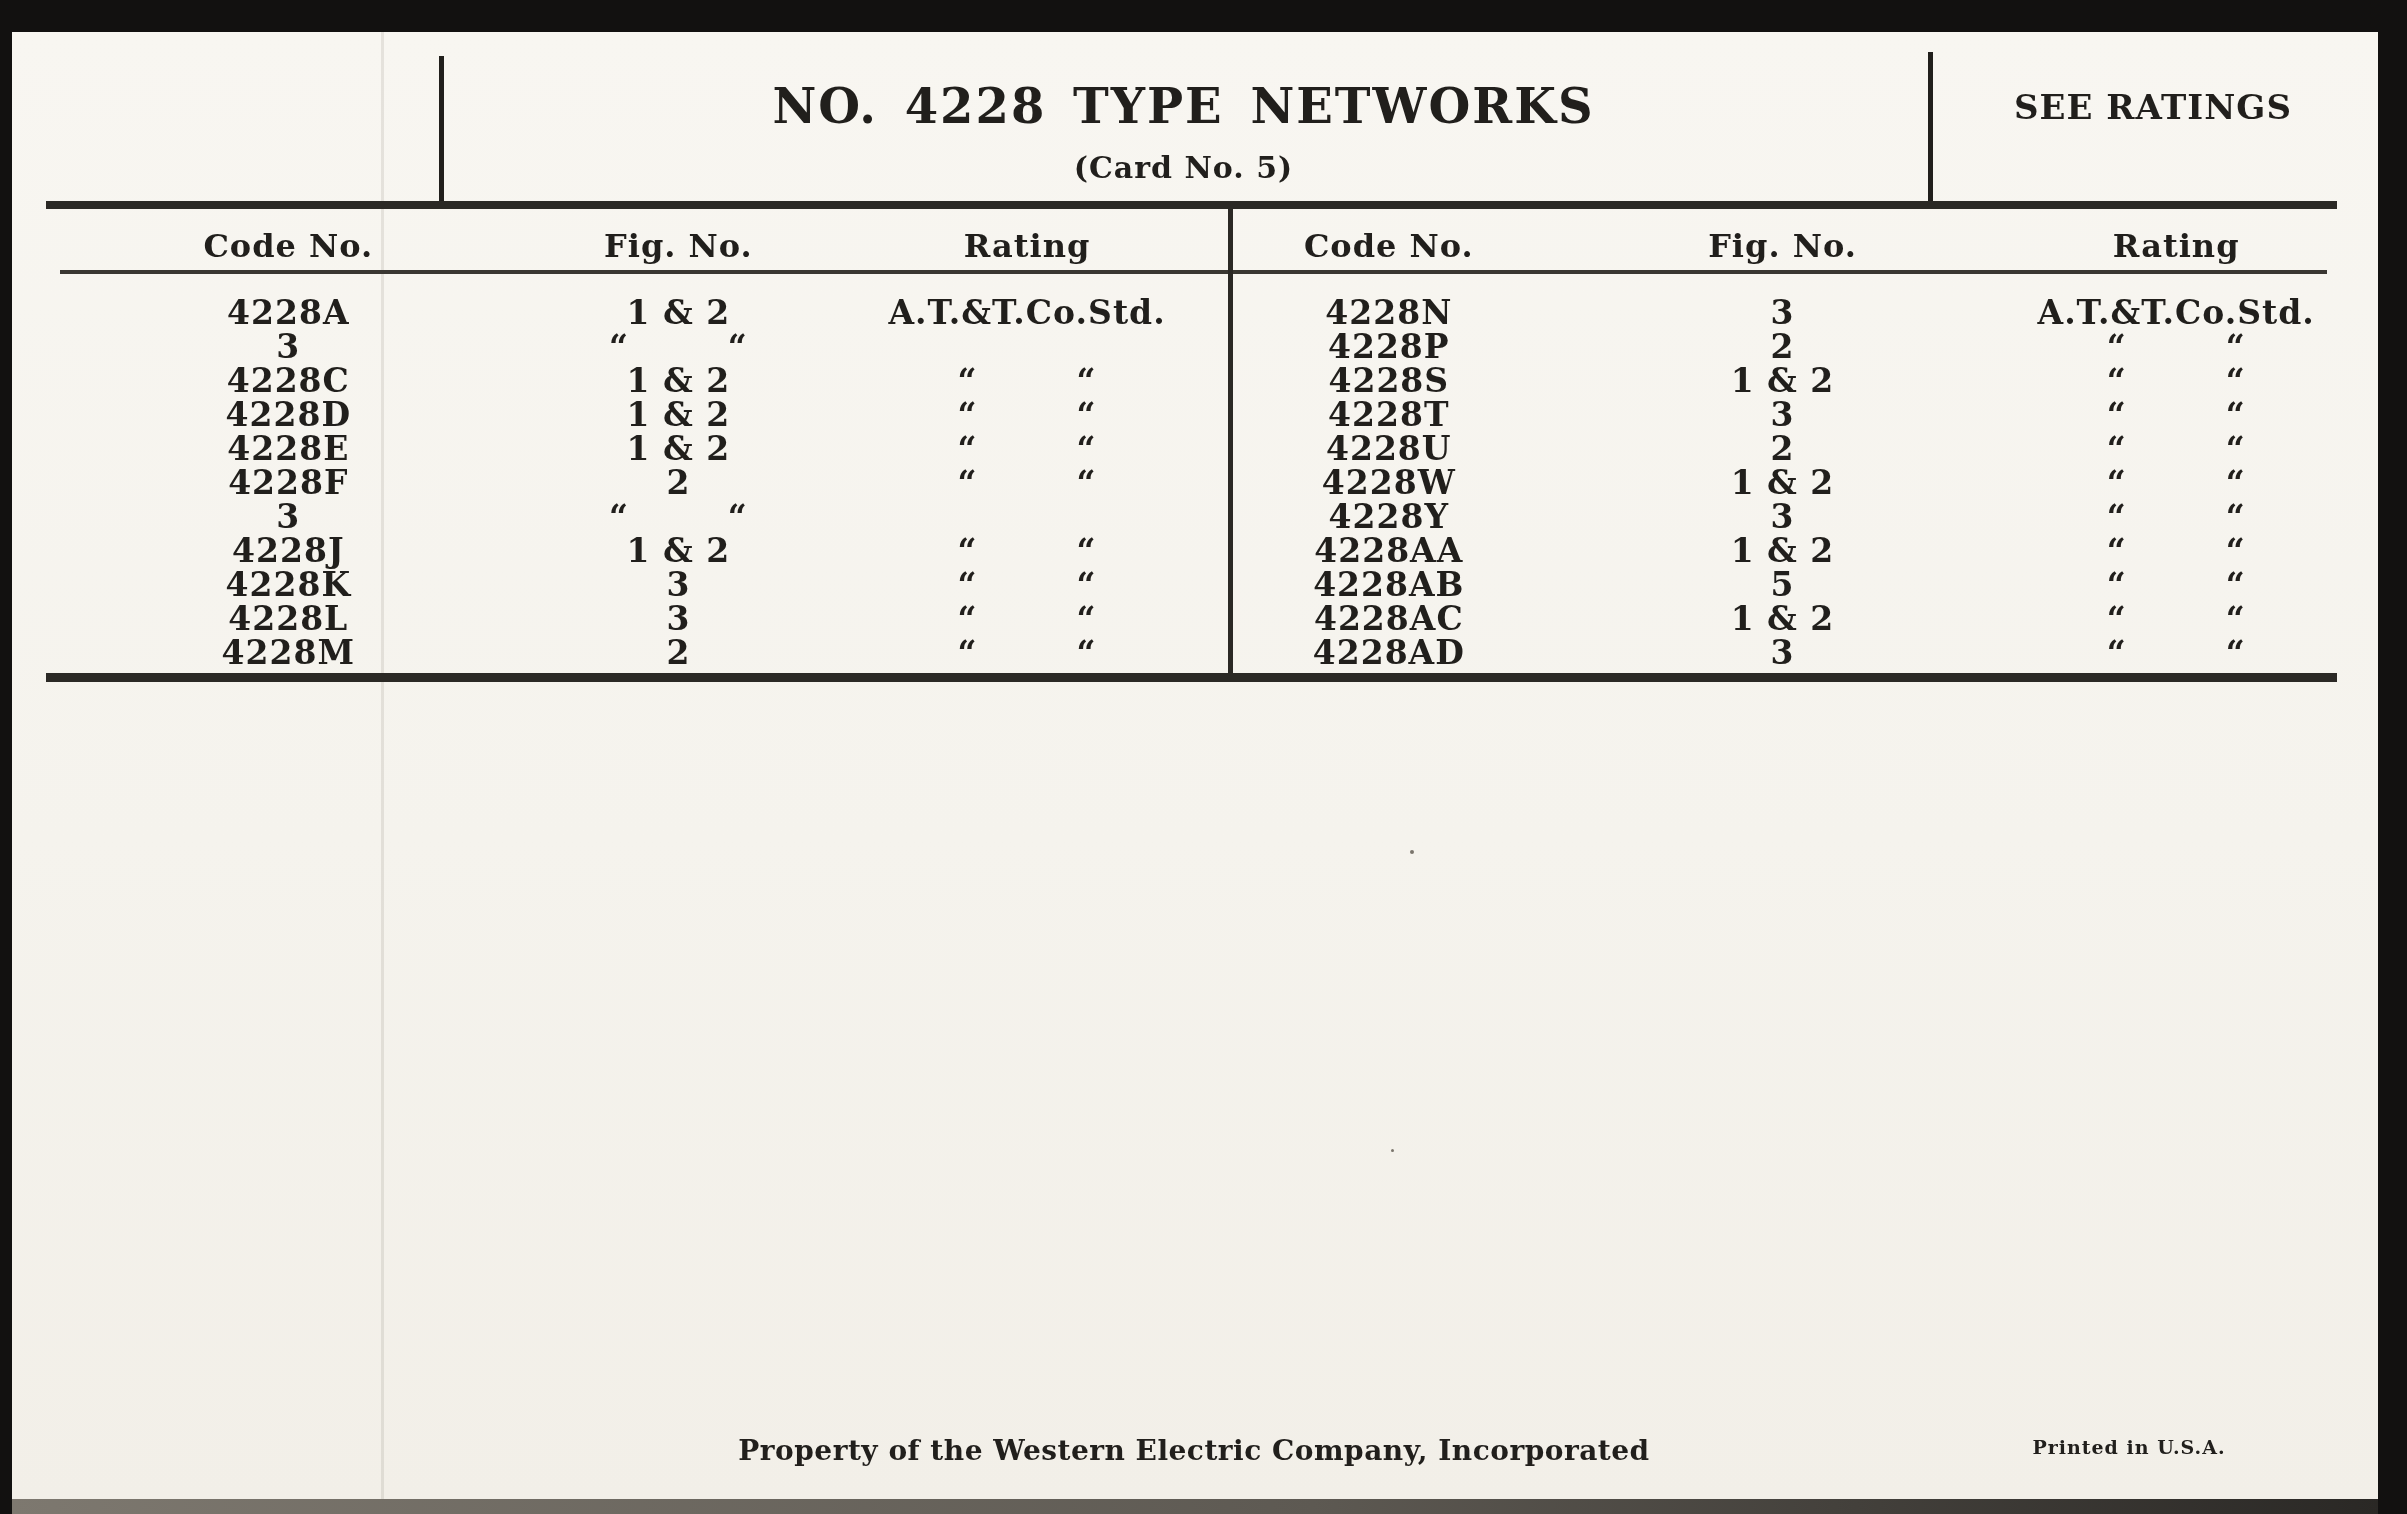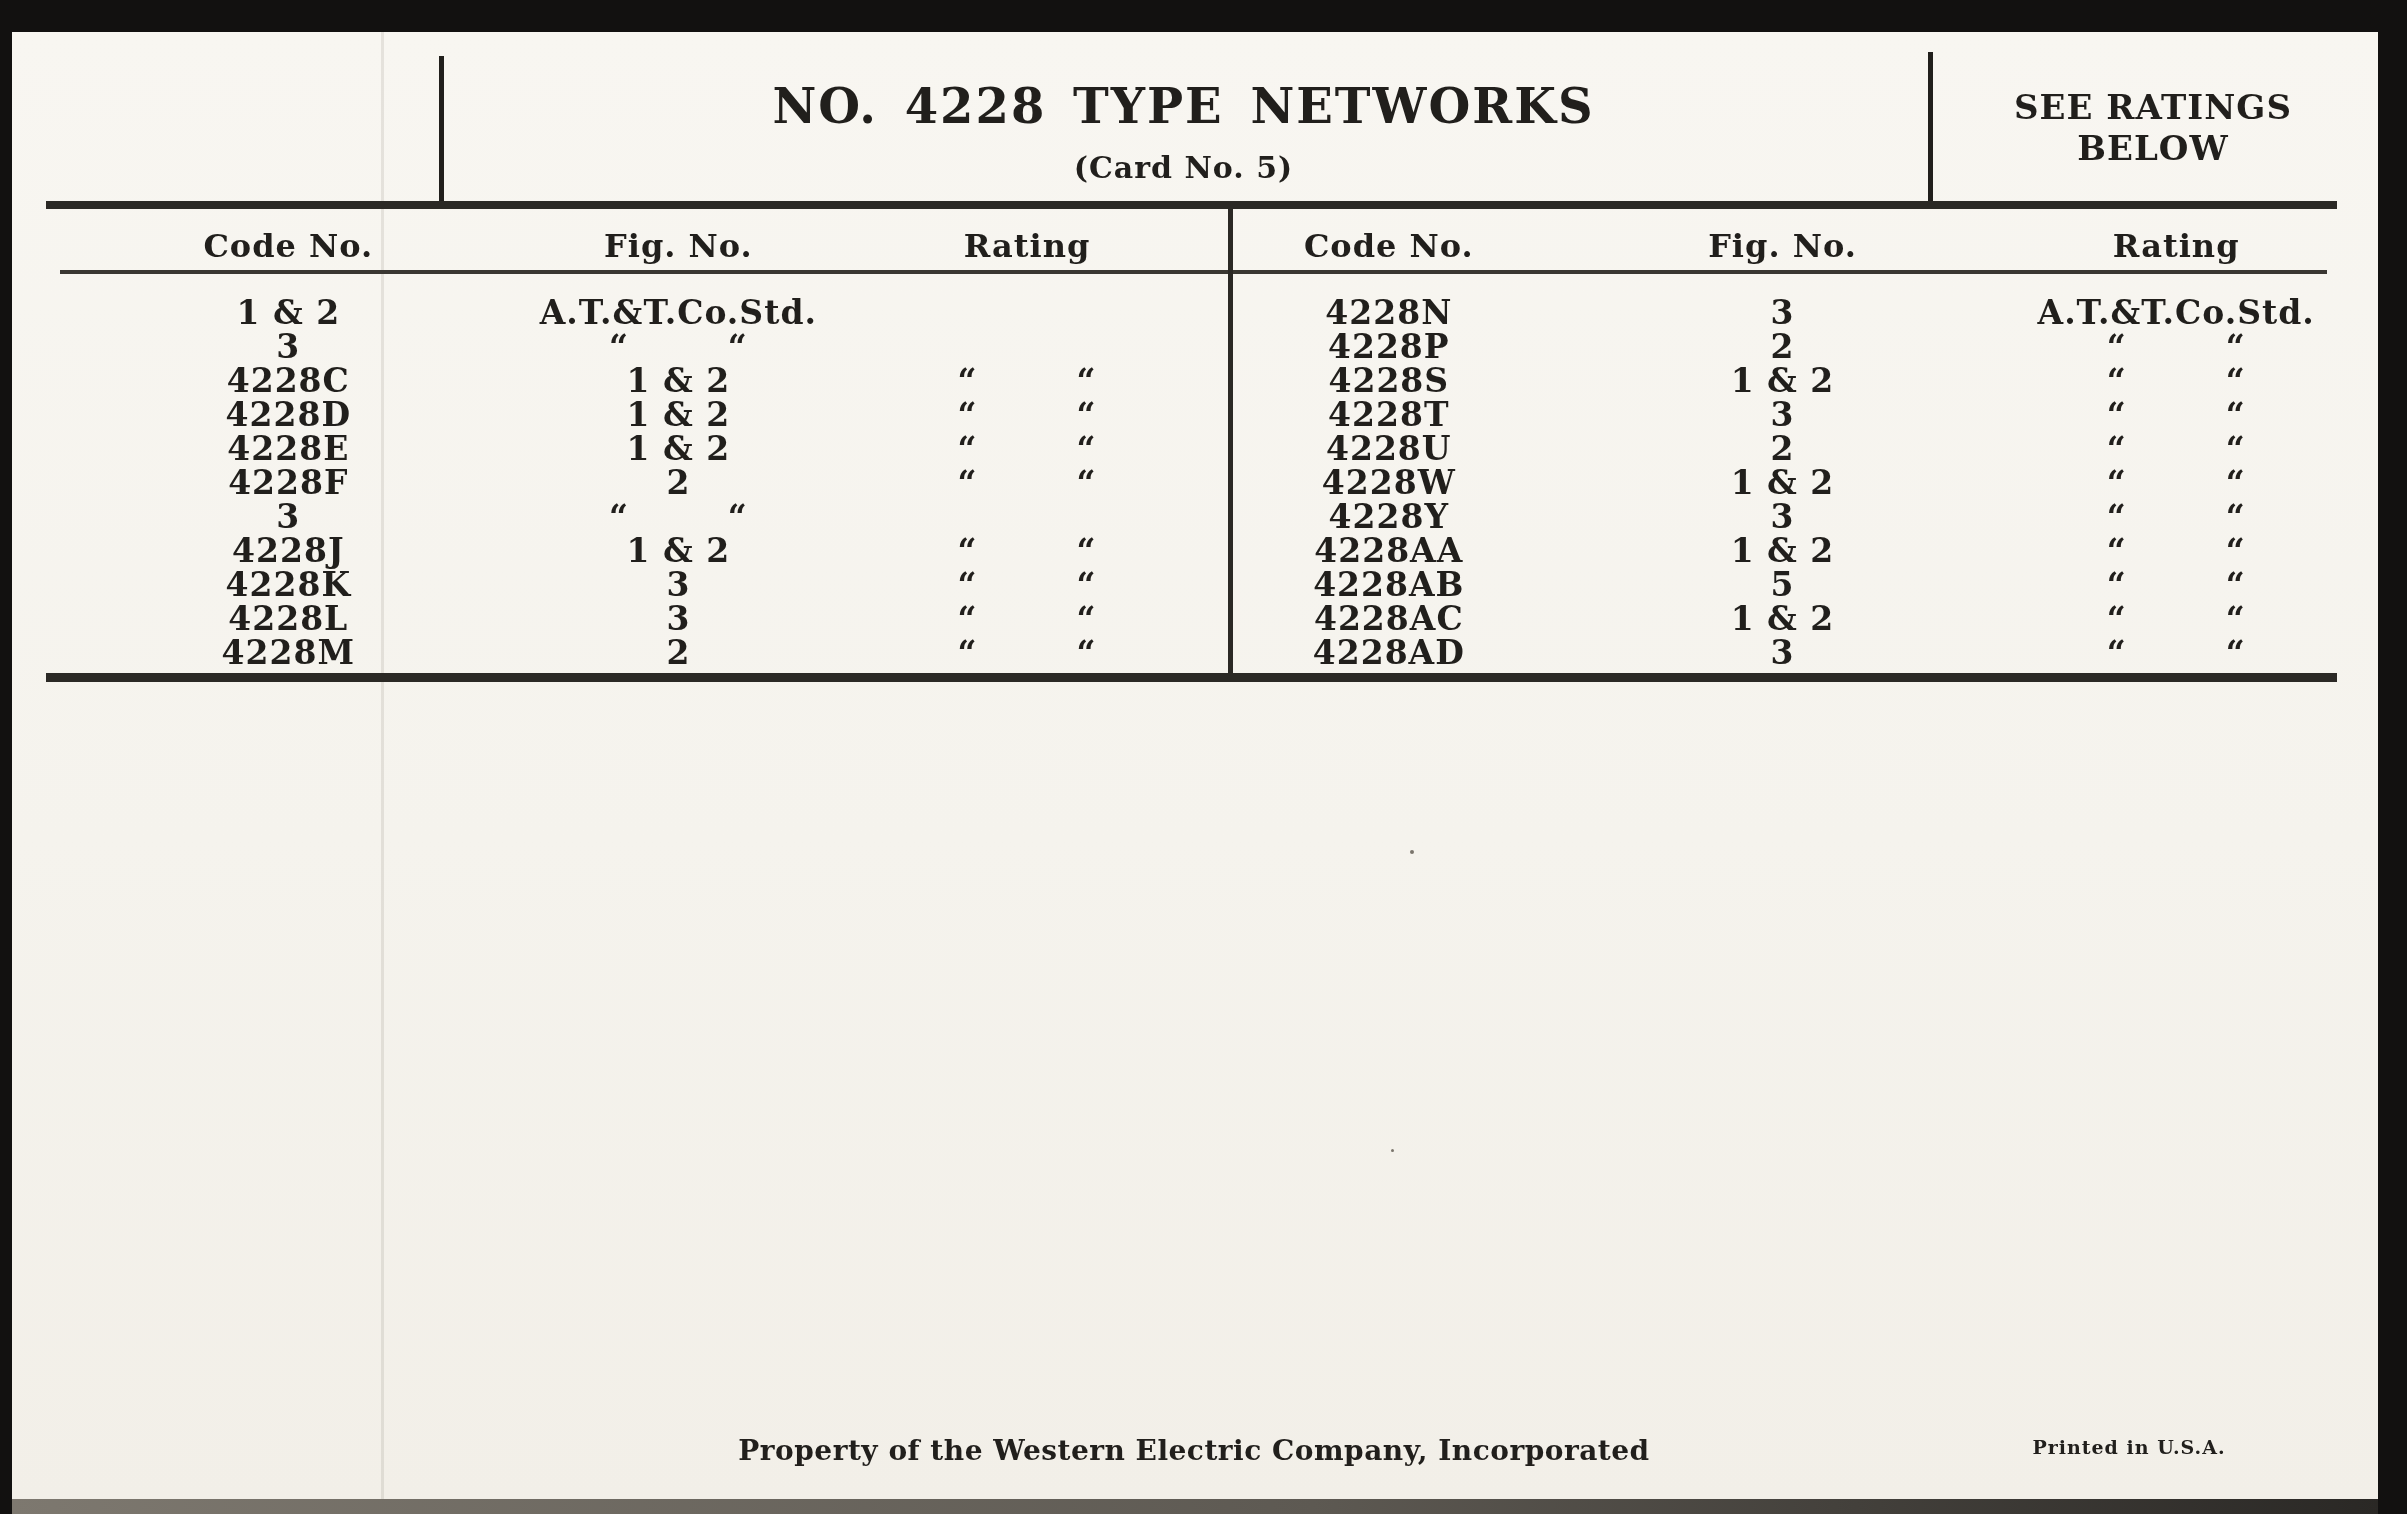--- a/index.html
+++ b/index.html
@@ -93,39 +93,39 @@
   <div class="speck speck-2"></div>
 
   <div class="vline vline-1"></div>
   <div class="title-block">
     <div class="card-title">NO. 4228 TYPE NETWORKS</div>
     <div class="card-subtitle">(Card No. 5)</div>
   </div>
   <div class="vline vline-2"></div>
   <div class="ratings-note">
     <div>SEE RATINGS</div>
-    <div>BELOW</div>
   </div>
 
   <div class="rule rule-header"></div>
 
   <div class="colheads half-left">
     <span>Code No.</span>
     <span>Fig. No.</span>
     <span>Rating</span>
   </div>
   <div class="colheads half-right">
     <span>Code No.</span>
     <span>Fig. No.</span>
     <span>Rating</span>
   </div>
   <div class="rule rule-subhead"></div>
 
   <div class="rows half-left">
     <div class="row">
+      <span class="cell">4228A</span>
       <span class="cell">1 &amp; 2</span>
       <span class="cell">A.T.&amp;T.Co.Std.</span>
     </div>
     <div class="row">
       <span class="cell">3</span>
       <span class="cell ditto-pair">
           <span>“</span>
           <span>“</span>
         </span>
     </div>

